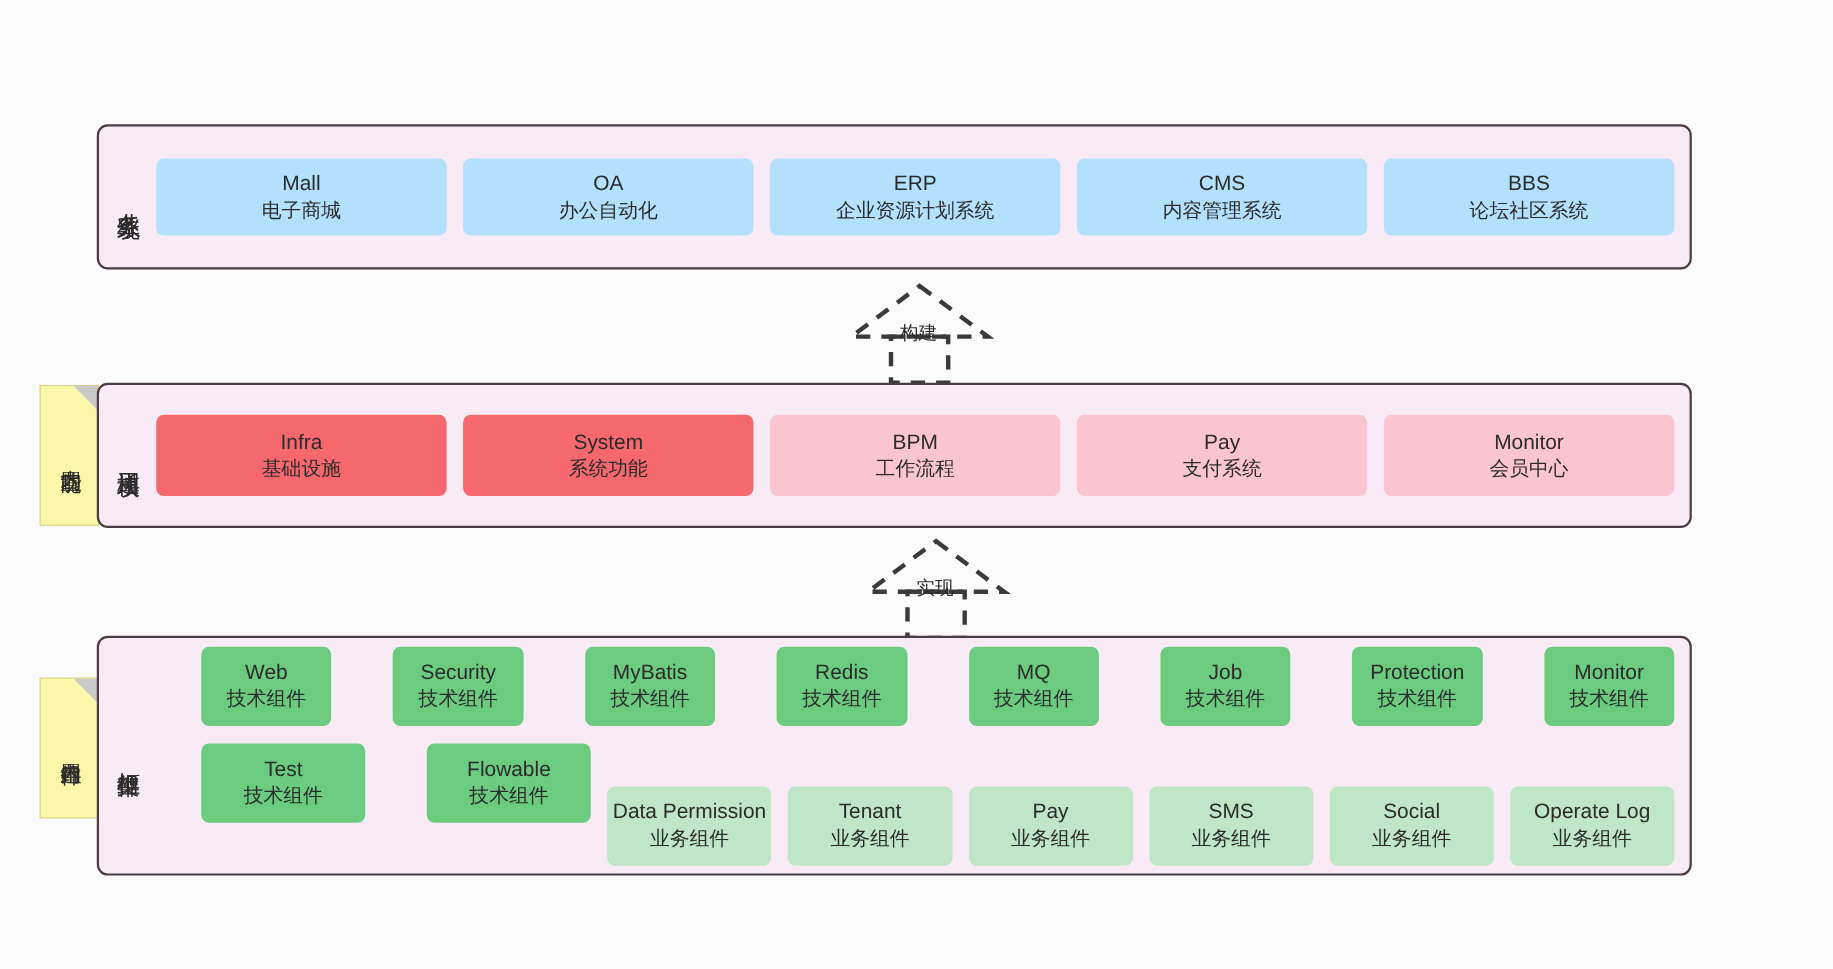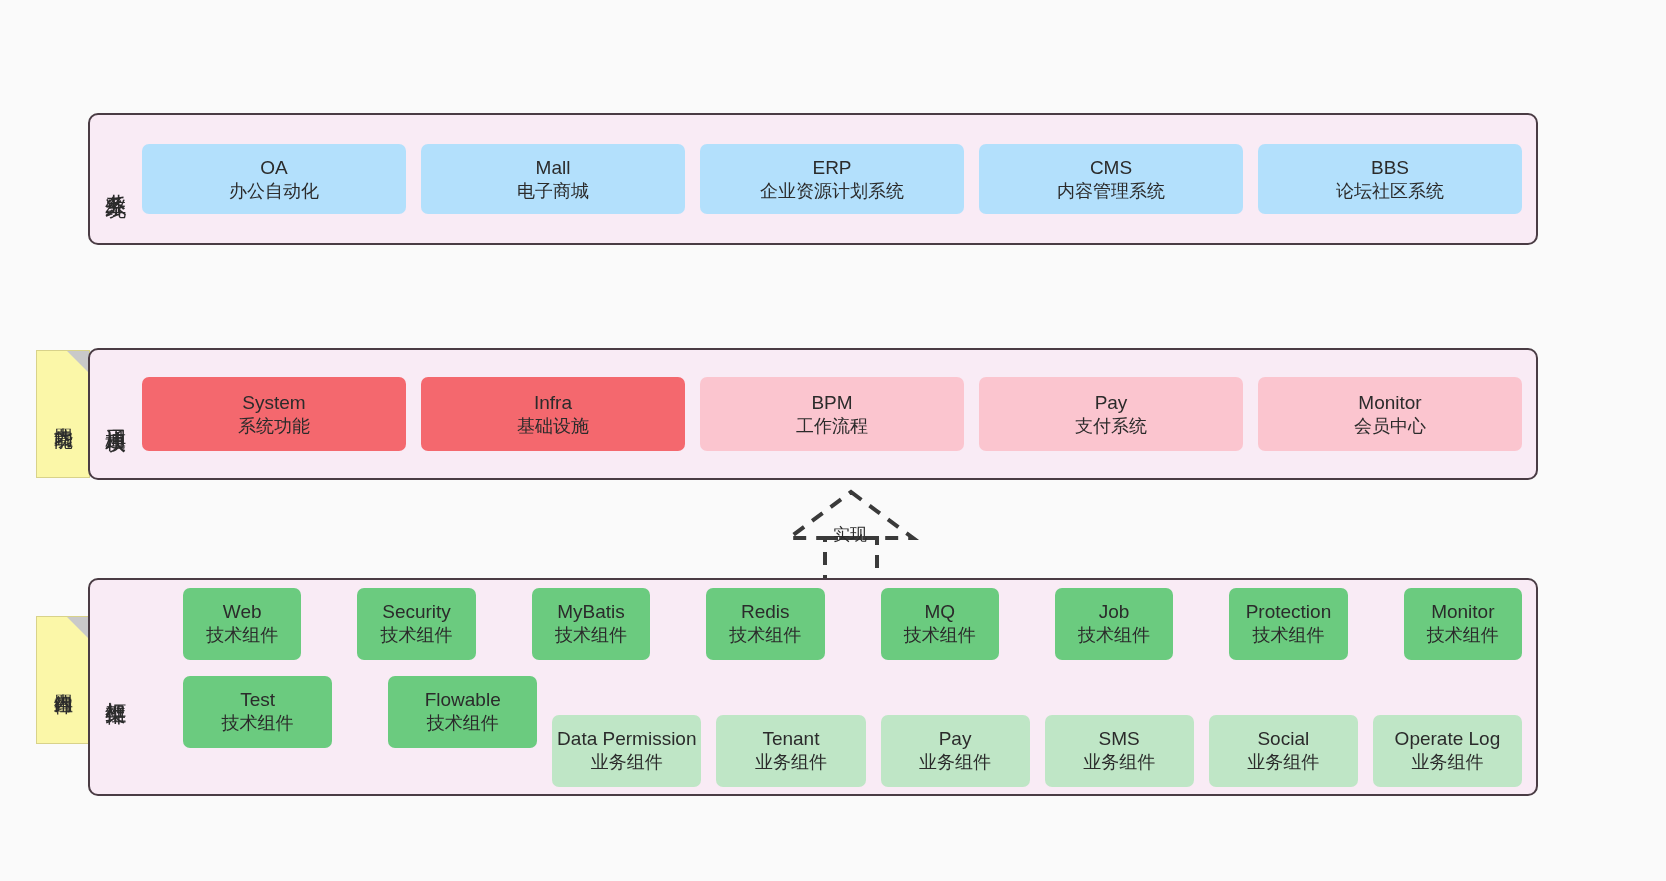--- a/index.html
+++ b/index.html
@@ -123,59 +123,66 @@
 </head>
 <body>
 
 <div id="canvas">
 
   <div class="layer" id="layer-business">
     <div class="layer-title">业务系统</div>
     <div class="layer-body">
       <div class="row">
         <div class="cell c-blue">
+          <span>Mall</span>
+          <span class="sub">电子商城</span>
+        </div>
+        <div class="cell c-blue">
           <span>OA</span>
           <span class="sub">办公自动化</span>
         </div>
         <div class="cell c-blue">
-          <span>Mall</span>
-          <span class="sub">电子商城</span>
-        </div>
-        <div class="cell c-blue">
           <span>ERP</span>
           <span class="sub">企业资源计划系统</span>
         </div>
         <div class="cell c-blue">
           <span>CMS</span>
           <span class="sub">内容管理系统</span>
         </div>
         <div class="cell c-blue">
           <span>BBS</span>
           <span class="sub">论坛社区系统</span>
         </div>
       </div>
     </div>
   </div>
 
+  <div class="uml-arrow" id="arrow-build">
+    <svg width="160" height="92" viewBox="0 0 160 92">
+      <polygon points="80,4 142,50 18,50" fill="none" stroke="#3a3a3a" stroke-width="4" stroke-dasharray="13 10" stroke-linejoin="miter"></polygon>
+      <rect x="54" y="50" width="52" height="42" fill="none" stroke="#3a3a3a" stroke-width="4" stroke-dasharray="13 10"></rect>
+    </svg>
+    <span class="uml-label">构建</span>
+  </div>
 
   <div class="note" id="note-common">
     <span class="fold"></span>
     <span>内置功能</span>
   </div>
   <div class="layer" id="layer-common">
     <div class="layer-title">通用模块</div>
     <div class="layer-body">
       <div class="row">
         <div class="cell c-red">
+          <span>Infra</span>
+          <span class="sub">基础设施</span>
+        </div>
+        <div class="cell c-red">
           <span>System</span>
           <span class="sub">系统功能</span>
-        </div>
-        <div class="cell c-red">
-          <span>Infra</span>
-          <span class="sub">基础设施</span>
         </div>
         <div class="cell c-pink">
           <span>BPM</span>
           <span class="sub">工作流程</span>
         </div>
         <div class="cell c-pink">
           <span>Pay</span>
           <span class="sub">支付系统</span>
         </div>
         <div class="cell c-pink">

